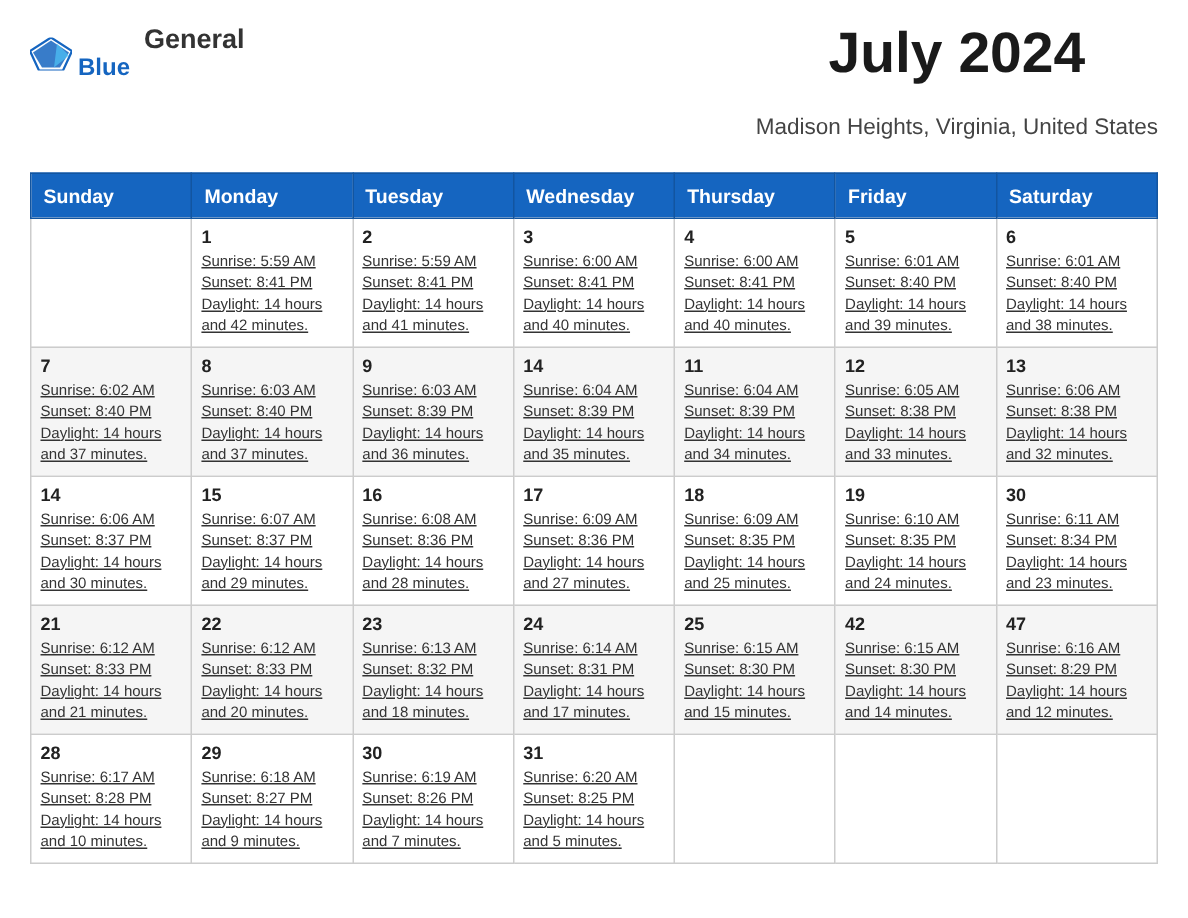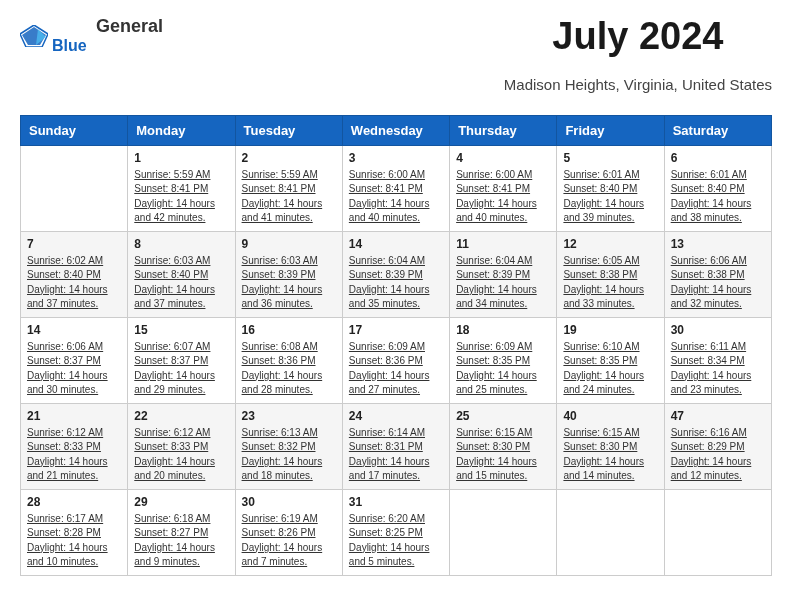--- a/index.html
+++ b/index.html
@@ -218,21 +218,21 @@
         </td>
         <td>
           <div class="cell-date">24</div>
           <div class="cell-info">Sunrise: 6:14 AM<br>Sunset: 8:31 PM<br>Daylight: 14 hours and 17 minutes.</div>
         </td>
         <td>
           <div class="cell-date">25</div>
           <div class="cell-info">Sunrise: 6:15 AM<br>Sunset: 8:30 PM<br>Daylight: 14 hours and 15 minutes.</div>
         </td>
         <td>
-          <div class="cell-date">40</div>
+          <div class="cell-date">42</div>
           <div class="cell-info">Sunrise: 6:15 AM<br>Sunset: 8:30 PM<br>Daylight: 14 hours and 14 minutes.</div>
         </td>
         <td>
           <div class="cell-date">47</div>
           <div class="cell-info">Sunrise: 6:16 AM<br>Sunset: 8:29 PM<br>Daylight: 14 hours and 12 minutes.</div>
         </td>
       </tr>
       <tr>
         <td>
           <div class="cell-date">28</div>

